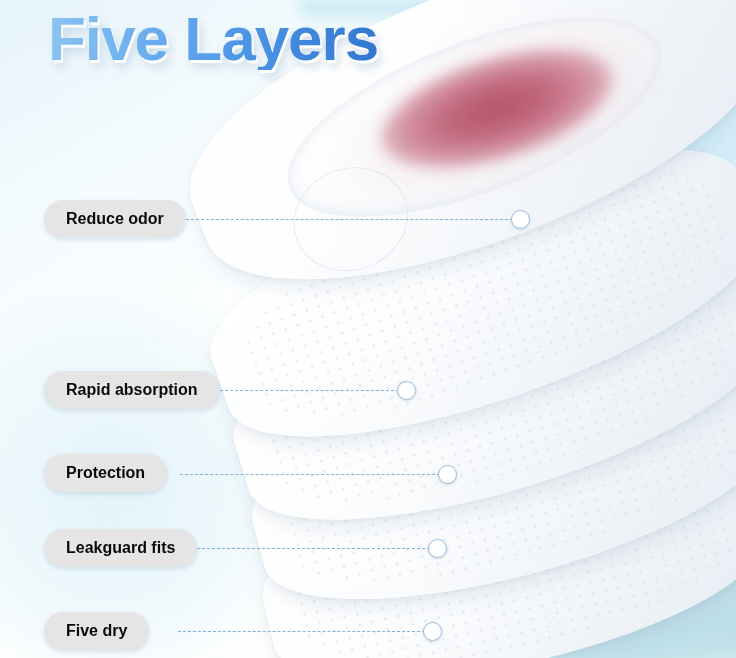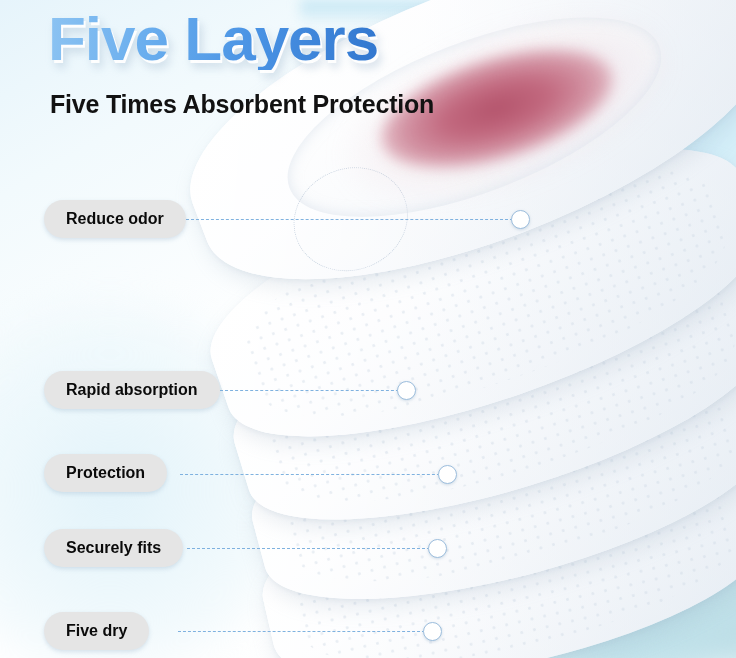--- a/index.html
+++ b/index.html
@@ -288,33 +288,32 @@
     <div class="pad" id="pad-1">
       <div class="sheen"></div>
       <div class="core"></div>
       <div class="ring-mark"></div>
       <div class="stain-halo"></div>
       <div class="stain"></div>
     </div>
   </div>
 
   <div class="title">Five Layers</div>
-  <div class="subtitle">Five Times Absorbent Protection</div>
 
   <div id="callouts">
       <div class="leader" style="left: 186px; top: 219px; width: 332px;"></div>
       <div class="node" style="left: 511px; top: 210px;"></div>
       <div class="pill" style="left: 44px; top: 200px;">Reduce odor</div>
       <div class="leader" style="left: 220px; top: 390px; width: 184px;"></div>
       <div class="node" style="left: 397px; top: 381px;"></div>
       <div class="pill" style="left: 44px; top: 371px;">Rapid absorption</div>
       <div class="leader" style="left: 180px; top: 474px; width: 265px;"></div>
       <div class="node" style="left: 438px; top: 465px;"></div>
       <div class="pill" style="left: 44px; top: 454px;">Protection</div>
       <div class="leader" style="left: 187px; top: 548px; width: 248px;"></div>
       <div class="node" style="left: 428px; top: 539px;"></div>
-      <div class="pill" style="left: 44px; top: 529px;">Securely fits</div>
+      <div class="pill" style="left: 44px; top: 529px;">Leakguard fits</div>
       <div class="leader" style="left: 178px; top: 631px; width: 252px;"></div>
       <div class="node" style="left: 423px; top: 622px;"></div>
       <div class="pill" style="left: 44px; top: 612px;">Five dry</div>
     </div>
 
 </div>
 
 </body></html>

